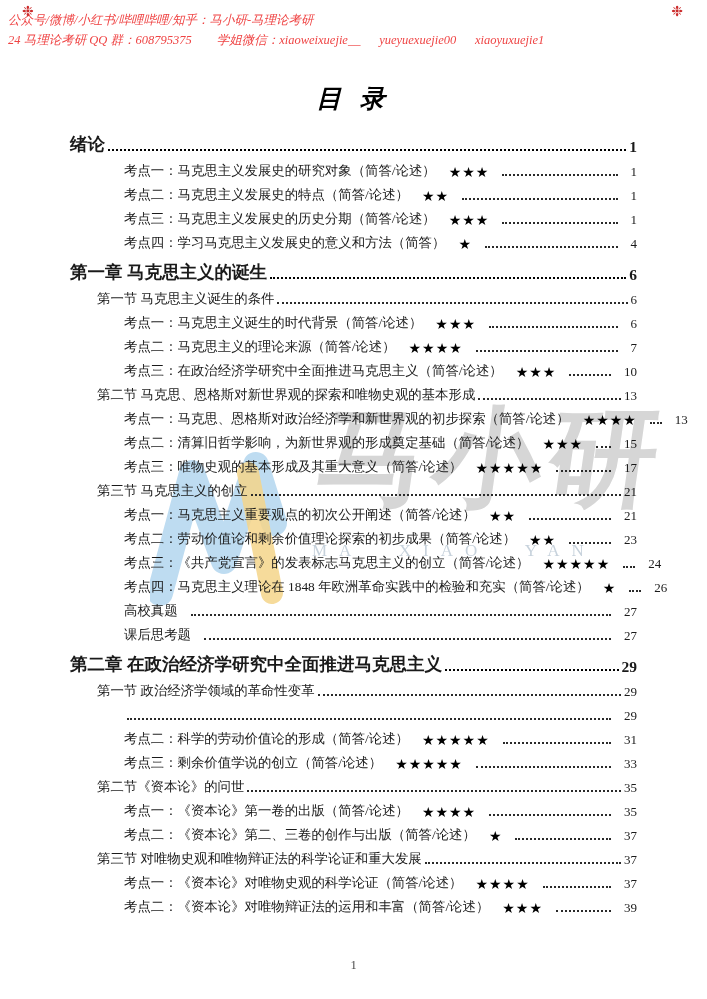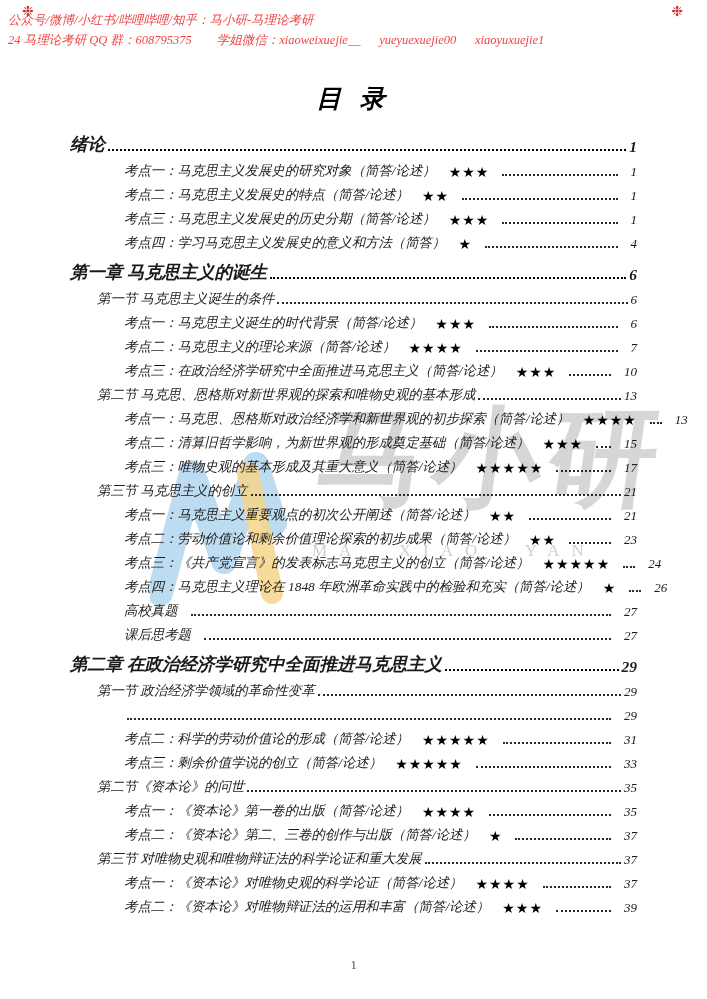--- a/index.html
+++ b/index.html
@@ -27,21 +27,21 @@
   .wm-chars{
     position:absolute;left:168px;top:-26px;font-size:108px;font-weight:700;line-height:1.3;
     letter-spacing:8px;color:#d6d6d6;transform:skewX(-8deg);white-space:nowrap;
     font-family:"Liberation Serif","DejaVu Serif",serif;
   }
   .wm-sub{
     position:absolute;left:162px;top:126px;font-size:17px;letter-spacing:12px;word-spacing:20px;
     color:#c7d2dc;font-family:Liberation Serif, serif;white-space:nowrap;
   }
   
-  .toc{position:absolute;top:124px;left:70px;right:70px;z-index:1;font-style:italic;}
+  .toc{position:absolute;top:124px;left:70px;right:70px;z-index:1;}
   .toc-row{display:flex;align-items:flex-end;white-space:nowrap;}
   .toc-row .entry-text{flex:0 0 auto;}
   .toc-row .entry-stars{
     flex:0 0 auto;margin-left:3px;font-family:"DejaVu Sans","Liberation Sans",sans-serif;
     font-size:14px;letter-spacing:1px;color:#000;
   }
   .toc-row .dots{flex:1 1 auto;border-bottom:2px dotted #2a2a2a;margin:0 3px 4px 3px;min-width:12px;}
   .toc-row .entry-page{flex:0 0 auto;}
   .level-chapter{height:30px;font-size:17.5px;font-weight:700;padding-top:2px;}
   .level-chapter .dots{border-bottom:2.6px dotted #000;margin-bottom:5px;}

